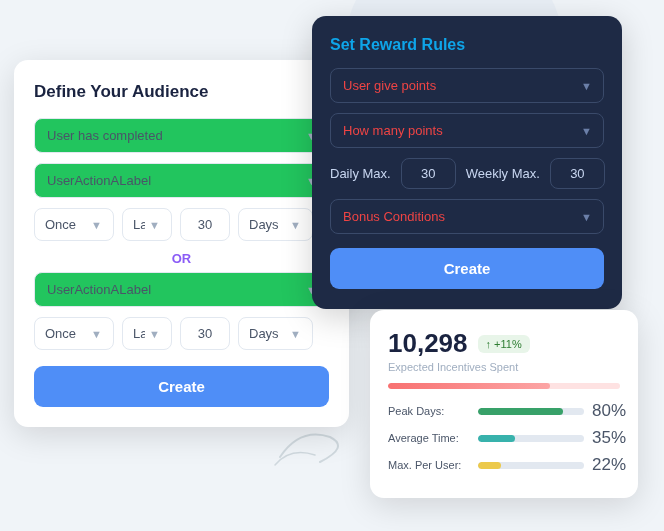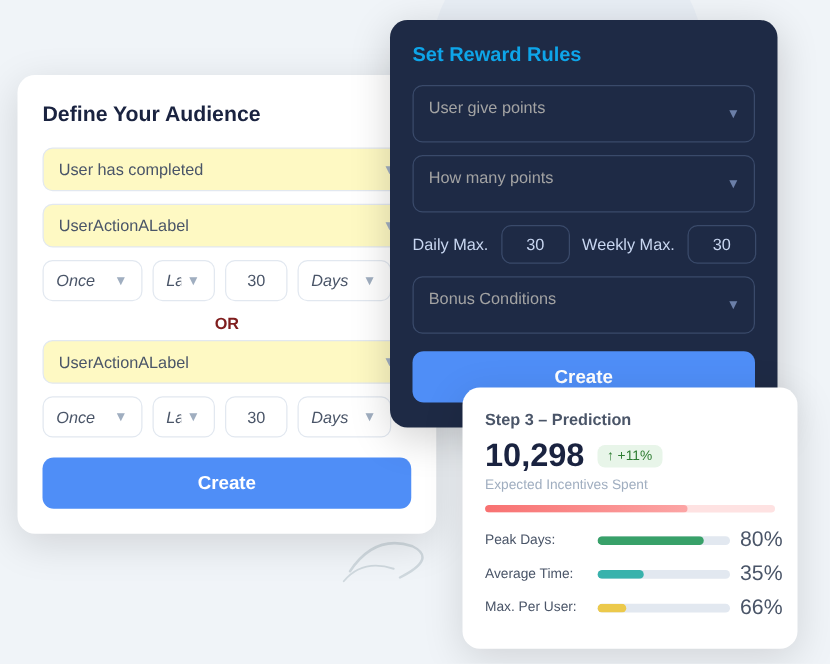--- a/index.html
+++ b/index.html
@@ -49,21 +49,21 @@
       margin-bottom: 10px;
     }
 
     .select-full {
       width: 100%;
       border: 1.5px solid #e2e8f0;
       border-radius: 8px;
       padding: 9px 32px 9px 12px;
       font-size: 13px;
       color: #4a5568;
-      background: #fef9c3;
+      background: #22c55e;
       appearance: none;
       cursor: pointer;
       outline: none;
     }
 
     .select-arrow {
       position: absolute;
       right: 12px;
       top: 50%;
       transform: translateY(-50%);
@@ -86,21 +86,20 @@
     .select-sm {
       border: 1.5px solid #e2e8f0;
       border-radius: 8px;
       padding: 8px 26px 8px 10px;
       font-size: 13px;
       color: #4a5568;
       background: #fff;
       appearance: none;
       cursor: pointer;
       outline: none;
-      font-style: italic;
     }
 
     .select-once { width: 80px; }
     .select-last  { width: 50px; }
     .select-days  { width: 75px; }
 
     .input-num {
       width: 50px;
       border: 1.5px solid #e2e8f0;
       border-radius: 8px;
@@ -108,21 +107,21 @@
       font-size: 13px;
       color: #4a5568;
       text-align: center;
       outline: none;
     }
 
     .or-divider {
       text-align: center;
       font-size: 13px;
       font-weight: 600;
-      color: #7f1d1d;
+      color: #8b5cf6;
       margin: 6px 0;
     }
 
     .btn-create {
       width: 100%;
       background: #4f8ef7;
       color: #fff;
       border: none;
       border-radius: 9px;
       padding: 12px;
@@ -154,23 +153,23 @@
 
     .reward-select-wrap {
       position: relative;
       margin-bottom: 10px;
     }
 
     .reward-select {
       width: 100%;
       border: 1.5px solid #3a4a6a;
       border-radius: 8px;
-      padding: 9px 32px 20px 12px;
-      font-size: 13px;
-      color: #a3a3a3;
+      padding: 9px 32px 9px 12px;
+      font-size: 13px;
+      color: #ef4444;
       background: #1e2a45;
       appearance: none;
       cursor: pointer;
       outline: none;
     }
 
     .reward-arrow {
       position: absolute;
       right: 12px;
       top: 50%;
@@ -462,21 +461,20 @@
       <option>Bonus Conditions</option>
     </select>
     <span class="reward-arrow">▼</span>
   </div>
 
   
   <button class="reward-btn">Create</button>
 </div>
 
 <div class="prediction-card">
-  <h3>Step 3 – Prediction</h3>
   <div style="display:flex;align-items:center;margin-bottom:2px;">
     <span class="prediction-number">10,298</span>
     <span class="prediction-badge">↑ +11%</span>
   </div>
   <div class="prediction-sub">Expected Incentives Spent</div>
 
   <div class="progress-bar-wrap">
     <div class="progress-bar-bg">
       <div class="progress-bar-fill-pink" style="width:70%;"></div>
     </div>
@@ -496,20 +494,20 @@
       <div class="stat-bar-fill-teal" style="width:35%;"></div>
     </div>
     <span class="stat-pct">35%</span>
   </div>
 
   <div class="stat-row">
     <span class="stat-label">Max. Per User:</span>
     <div class="stat-bar-bg">
       <div class="stat-bar-fill-yellow" style="width:22%;"></div>
     </div>
-    <span class="stat-pct">66%</span>
+    <span class="stat-pct">22%</span>
   </div>
 </div>
 
 <svg class="curl" width="70" height="50" viewBox="0 0 70 50" fill="none" xmlns="http://www.w3.org/2000/svg">
   <path d="M10 40 Q30 10 60 20 Q80 30 50 45" stroke="#b0bec5" stroke-width="2" fill="none" stroke-linecap="round"></path>
   <path d="M5 48 Q20 30 45 38" stroke="#b0bec5" stroke-width="1.5" fill="none" stroke-linecap="round"></path>
 </svg>
 
 </body></html>

